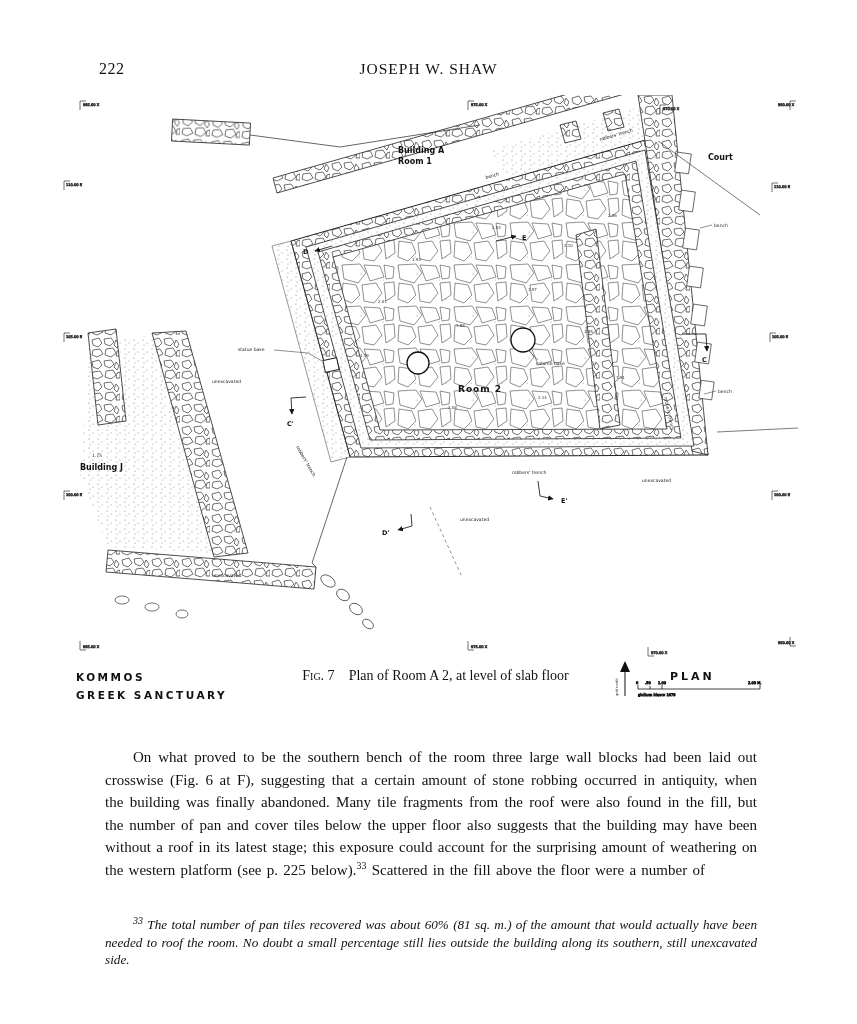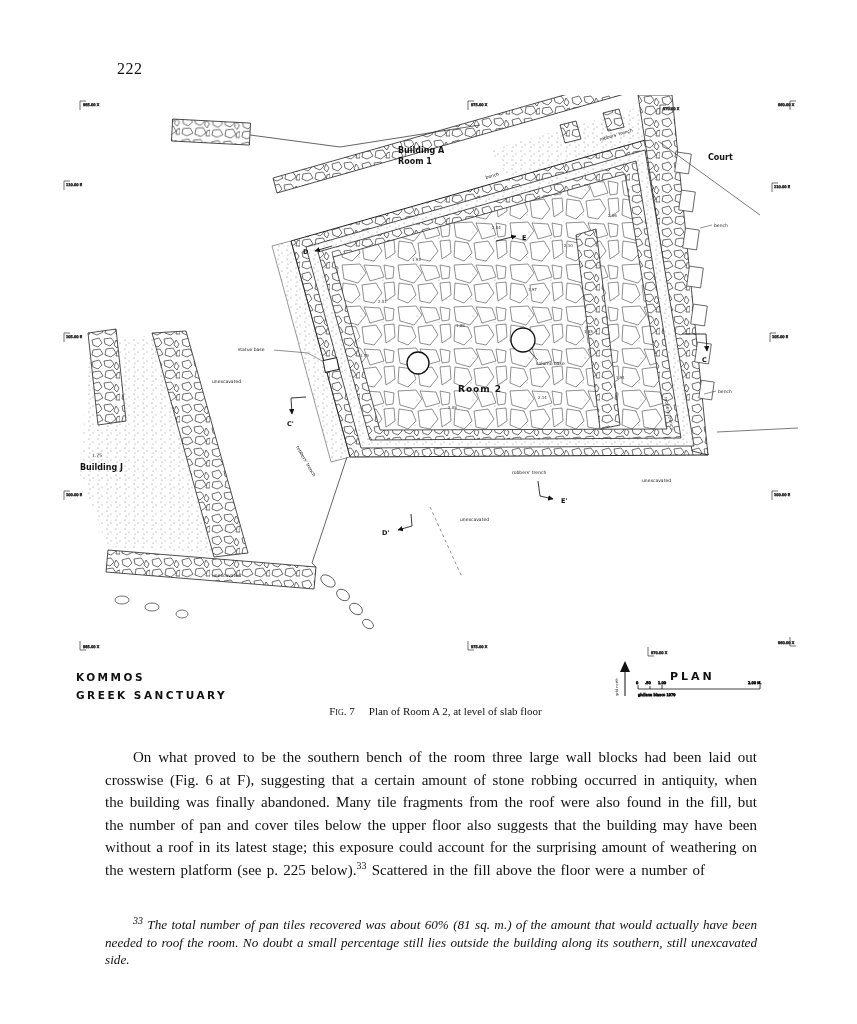--- a/index.html
+++ b/index.html
@@ -1,21 +1,21 @@
 <!DOCTYPE html>
 <html><head>
 <meta charset="utf-8">
 <style>
   html,body{margin:0;padding:0;background:#e8e8e4;}
   .page{position:relative;width:857px;height:1024px;margin:0 auto;background:#ffffff;overflow:hidden;
         font-family:"Liberation Serif",serif;color:#111;}
-  .pageno{position:absolute;left:117px;top:60px;font-size:16px;letter-spacing:.5px;}
+  .pageno{position:absolute;left:99px;top:60px;font-size:16px;letter-spacing:.5px;}
   .runhead{position:absolute;left:0;right:0;top:60px;text-align:center;font-size:15.5px;letter-spacing:1px;}
   .figwrap{position:absolute;left:60px;top:95px;width:740px;height:615px;}
-  .caption{position:absolute;left:0;right:0;top:705px;text-align:center;font-size:11px;padding-left:14px;}
+  .caption{position:absolute;left:0;right:0;top:668px;text-align:center;font-size:14px;padding-left:14px;}
   .caption .figlab{font-variant:small-caps;margin-right:14px;}
   .bodypara{position:absolute;left:105px;top:746px;width:652px;font-size:15px;line-height:22.5px;
             text-align:justify;word-spacing:1.5px;}
   .bodypara .indent{display:inline-block;width:28px;}
   sup{font-size:10px;line-height:0;}
   .footnote{position:absolute;left:105px;top:916px;width:652px;font-size:13.2px;line-height:17.5px;
             text-align:justify;font-style:italic;}
   .footnote .indent{display:inline-block;width:28px;}
   
   text{font-family:"DejaVu Sans",sans-serif;fill:#111;}
@@ -32,20 +32,21 @@
   .w1{fill:url(#rubble);stroke:#222;stroke-width:1;}
   .w2{fill:url(#rubble);stroke:#222;stroke-width:.8;}
   .bench{fill:#fff;stroke:#333;stroke-width:.7;}
 </style>
 </head>
 <body>
 
 <div class="page">
 
   <div class="pageno">222</div>
+  <div class="runhead">JOSEPH W. SHAW</div>
 
   <div class="figwrap">
     <svg width="740" height="615" viewBox="0 0 740 615" xmlns="http://www.w3.org/2000/svg">
       <defs>
         <pattern id="rubble" patternUnits="userSpaceOnUse" width="30" height="22">
           <rect width="30" height="22" fill="#fff"></rect>
           <g fill="#fff" stroke="#333" stroke-width="0.7">
             <path d="M2,3 L9,1 L12,6 L8,10 L3,8 Z"></path>
             <path d="M14,2 L21,1 L24,5 L20,9 L15,7 Z"></path>
             <path d="M26,3 L29,7 L27,11 L24,8 Z"></path>

